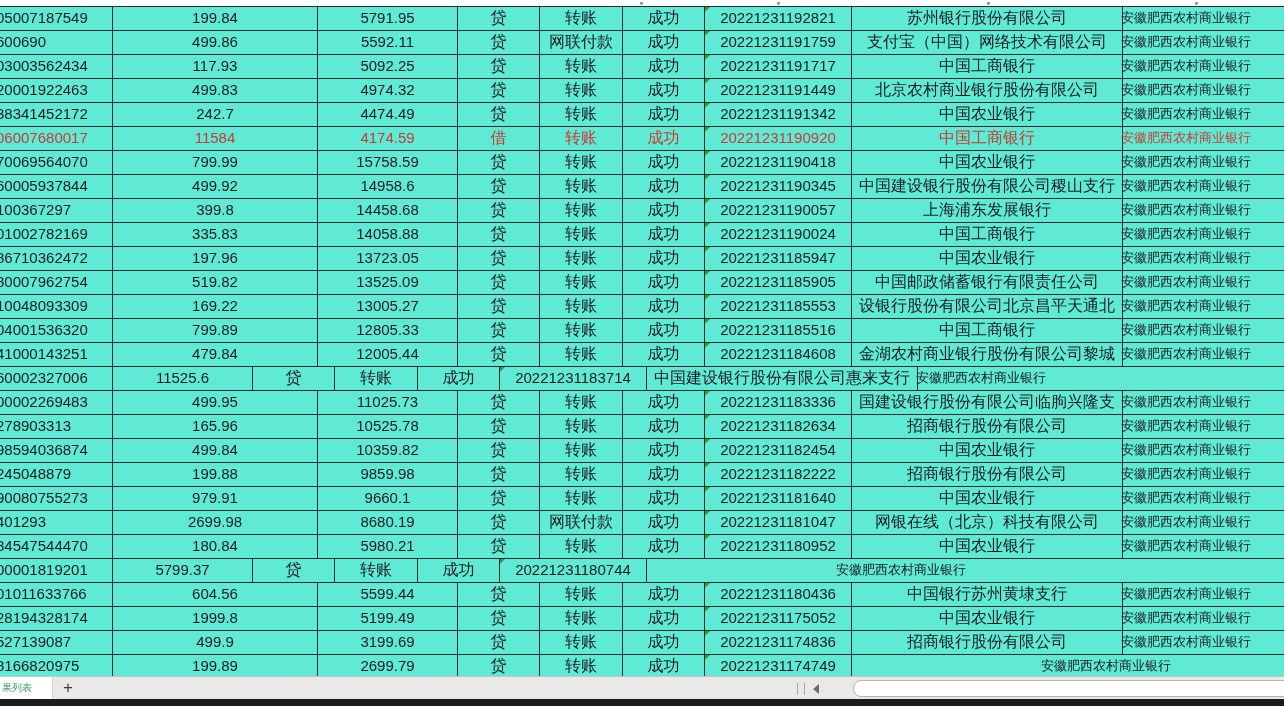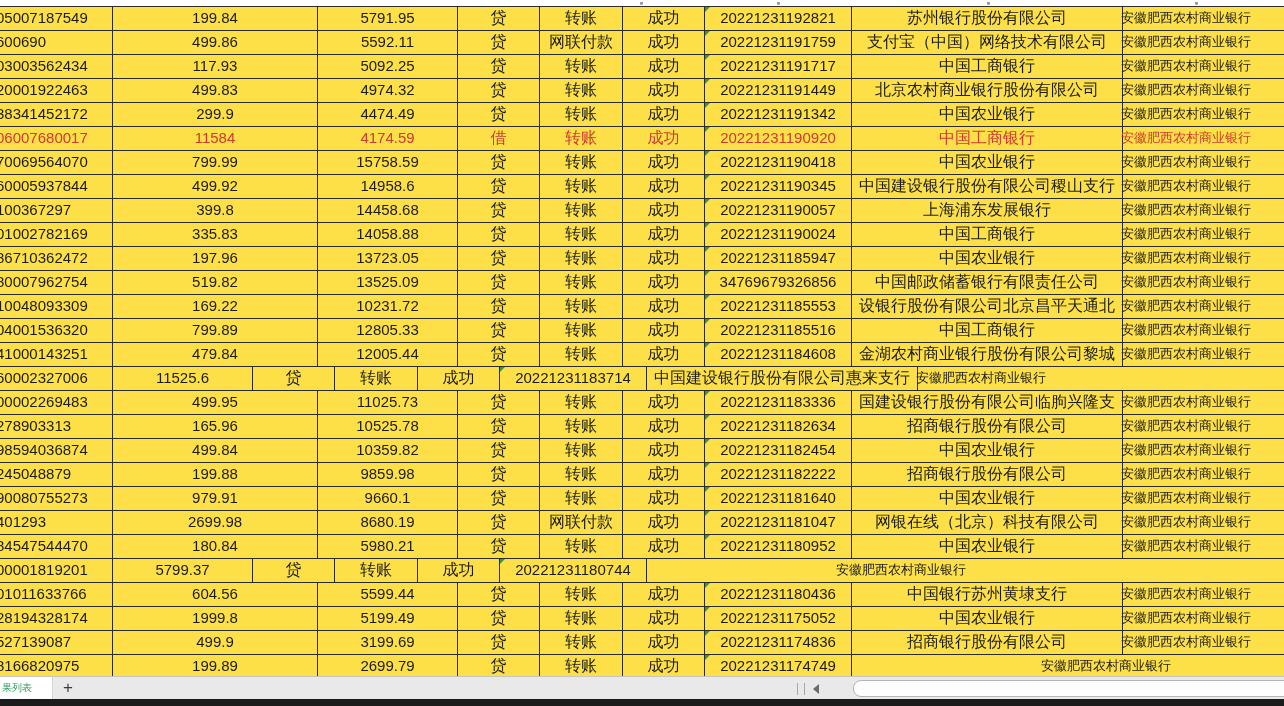--- a/index.html
+++ b/index.html
@@ -6,21 +6,21 @@
   body{
     width:1284px;height:706px;overflow:hidden;background:#ffffff;
     font-family:"Liberation Sans",sans-serif;color:#1c1c1c;position:relative;
   }
   .viewport{position:absolute;inset:0;}
   
   .top-sliver{height:6px;border-bottom:1px solid #2b2b2b;position:relative;background:#fff;}
   .remnant{position:absolute;top:2px;width:3px;height:3px;background:#9a9a9a;border-radius:0 0 2px 2px;}
   
   .grid{position:absolute;top:7px;left:0;width:1284px;}
-  .row{display:flex;height:24px;box-sizing:border-box;border-bottom:1px solid #2b2b2b;background:#fde047;justify-content:flex-end;}
+  .row{display:flex;height:24px;box-sizing:border-box;border-bottom:1px solid #2b2b2b;background:#5eead4;justify-content:flex-end;}
   .cell{box-sizing:border-box;border-right:1px solid #2b2b2b;height:100%;line-height:22px;
         font-size:15px;overflow:hidden;white-space:nowrap;position:relative;}
   .c0{width:113px;text-align:left;}
   .c0 span{display:inline-block;margin-left:-4px;white-space:nowrap;}
   .c1{width:205px;text-align:center;}
   .c2{width:140px;text-align:center;}
   .c3{width:82px;text-align:center;}
   .c4{width:83px;text-align:center;}
   .c5{width:82px;text-align:center;}
   .c6{width:147px;text-align:center;}
@@ -112,21 +112,21 @@
         <div class="cell c4 cjk"><span>转账</span></div>
         <div class="cell c5 cjk"><span>成功</span></div>
         <div class="cell c6"><span>20221231191449</span><div class="tri"></div></div>
         <div class="cell c7 cjk"><span>北京农村商业银行股份有限公司</span></div>
         <div class="cell c8">
           <span class="branch-text">安徽肥西农村商业银行</span>
         </div>
       </div>
       <div class="row">
         <div class="cell c0"><span>38341452172</span></div>
-        <div class="cell c1"><span>299.9</span></div>
+        <div class="cell c1"><span>242.7</span></div>
         <div class="cell c2"><span>4474.49</span></div>
         <div class="cell c3 cjk"><span>贷</span></div>
         <div class="cell c4 cjk"><span>转账</span></div>
         <div class="cell c5 cjk"><span>成功</span></div>
         <div class="cell c6"><span>20221231191342</span><div class="tri"></div></div>
         <div class="cell c7 cjk"><span>中国农业银行</span></div>
         <div class="cell c8">
           <span class="branch-text">安徽肥西农村商业银行</span>
         </div>
       </div>
@@ -208,30 +208,30 @@
           <span class="branch-text">安徽肥西农村商业银行</span>
         </div>
       </div>
       <div class="row">
         <div class="cell c0"><span>80007962754</span></div>
         <div class="cell c1"><span>519.82</span></div>
         <div class="cell c2"><span>13525.09</span></div>
         <div class="cell c3 cjk"><span>贷</span></div>
         <div class="cell c4 cjk"><span>转账</span></div>
         <div class="cell c5 cjk"><span>成功</span></div>
-        <div class="cell c6"><span>34769679326856</span><div class="tri"></div></div>
+        <div class="cell c6"><span>20221231185905</span><div class="tri"></div></div>
         <div class="cell c7 cjk"><span>中国邮政储蓄银行有限责任公司</span></div>
         <div class="cell c8">
           <span class="branch-text">安徽肥西农村商业银行</span>
         </div>
       </div>
       <div class="row">
         <div class="cell c0"><span>10048093309</span></div>
         <div class="cell c1"><span>169.22</span></div>
-        <div class="cell c2"><span>10231.72</span></div>
+        <div class="cell c2"><span>13005.27</span></div>
         <div class="cell c3 cjk"><span>贷</span></div>
         <div class="cell c4 cjk"><span>转账</span></div>
         <div class="cell c5 cjk"><span>成功</span></div>
         <div class="cell c6"><span>20221231185553</span><div class="tri"></div></div>
         <div class="cell c7 cjk"><span>设银行股份有限公司北京昌平天通北</span></div>
         <div class="cell c8">
           <span class="branch-text">安徽肥西农村商业银行</span>
         </div>
       </div>
       <div class="row">

